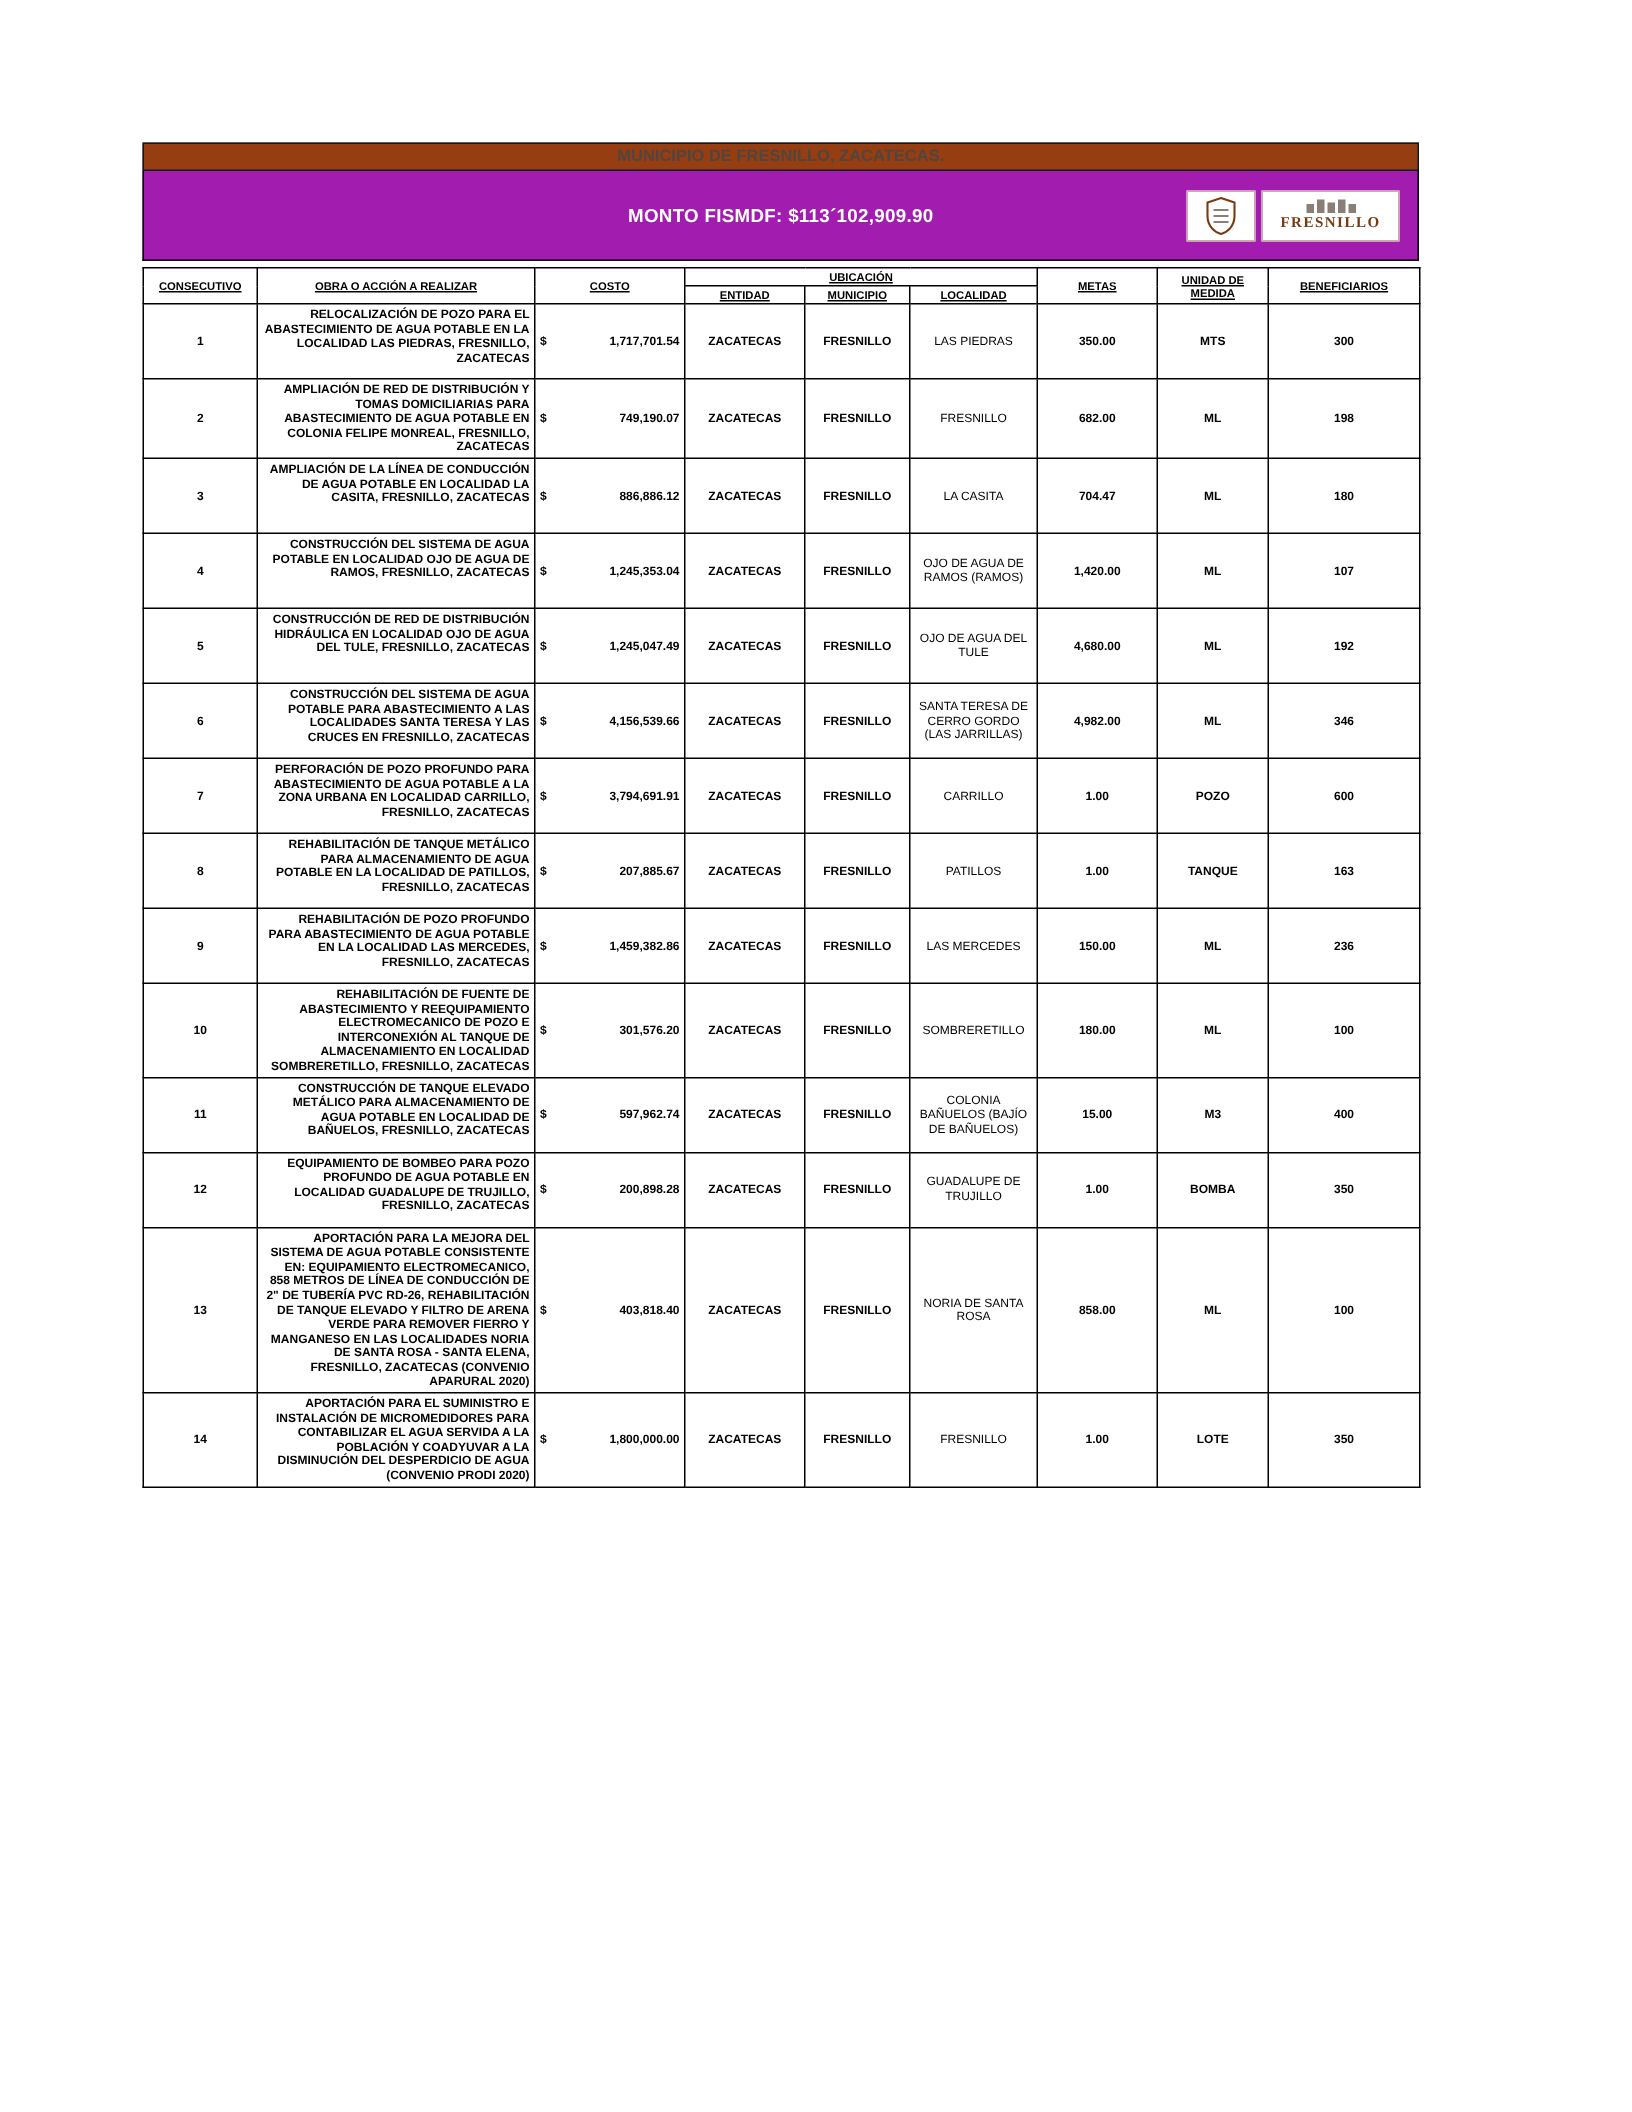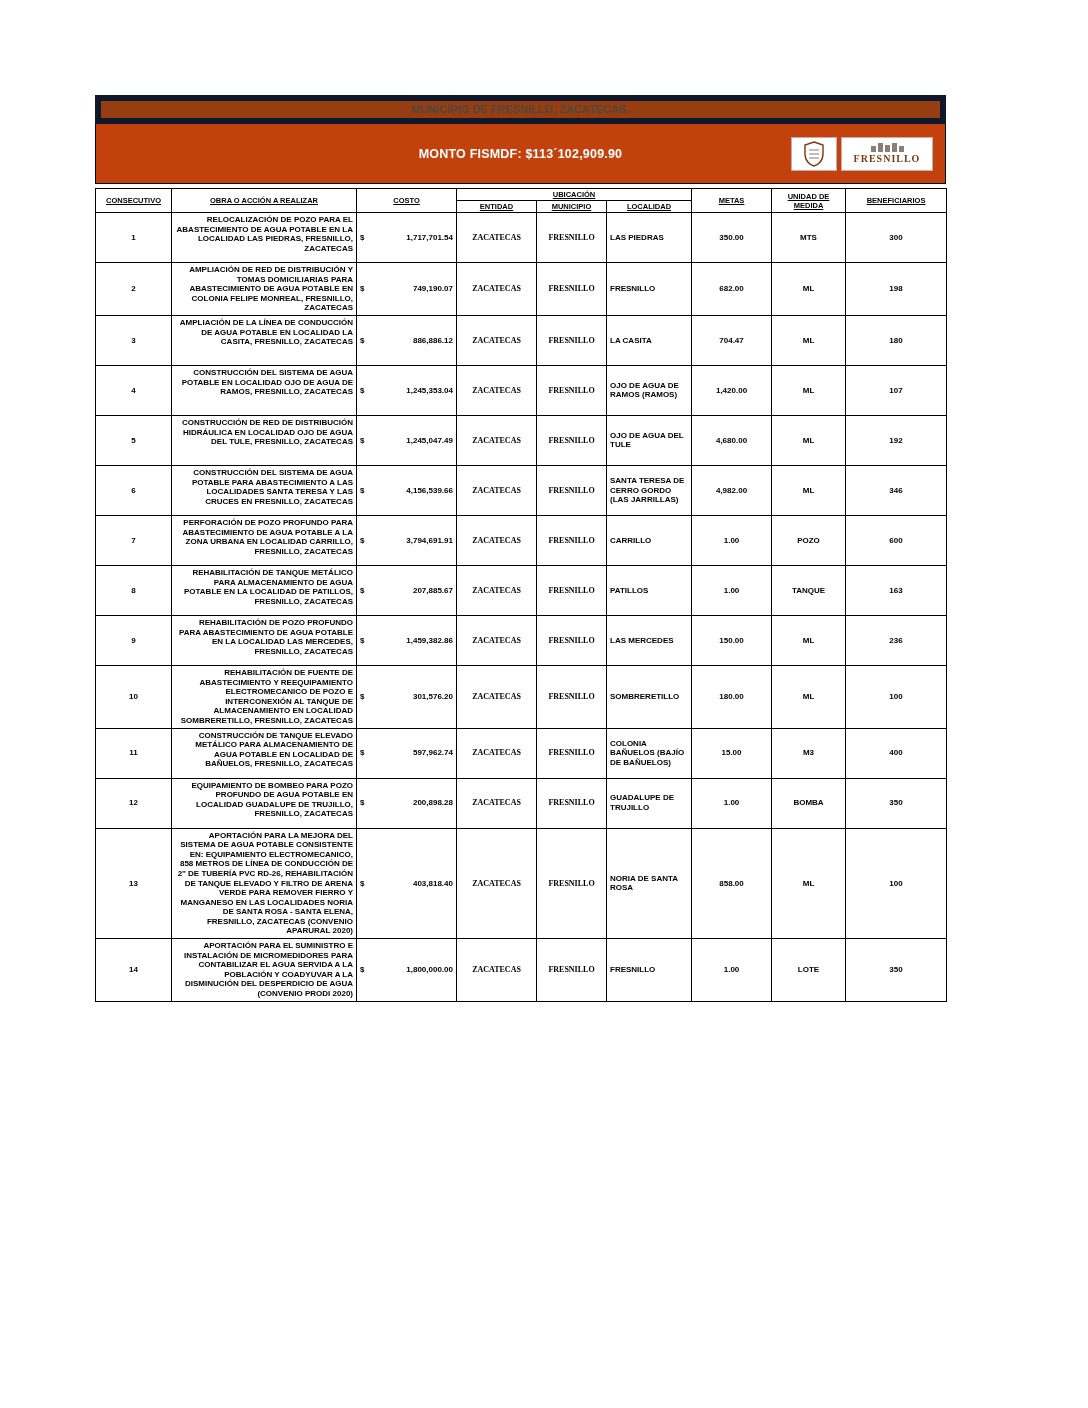--- a/index.html
+++ b/index.html
@@ -6,28 +6,28 @@
   html, body { background: #ffffff; }
   body {
     width: 1088px; height: 1408px; position: relative;
     font-family: "Liberation Sans", sans-serif;
     color: #000;
   }
   .sheet { position: absolute; left: 95px; top: 95px; width: 851px; }
 
   .titlebar {
     background: #963D11;
-    border: 6px solid #0f172a;
+    border: 1px solid #0f172a;
     text-align: center;
     font-size: 11px; font-weight: 700;
     color: #50463f;
     padding: 2px 0 3px 0;
   }
   .montobar {
-    background: #c2410c;
+    background: #a21caf;
     border: 1px solid #000; border-top: none;
     height: 60px;
     position: relative;
   }
   .monto-text {
     position: absolute; left: 0; right: 0; top: 50%;
     transform: translateY(-50%);
     text-align: center;
     color: #ffffff; font-weight: 700; font-size: 12.5px;
     letter-spacing: .2px;
@@ -75,22 +75,22 @@
     font-size: 7.5px; font-weight: 700;
     text-align: center; vertical-align: middle;
     text-decoration: underline;
     background: #fff;
     padding: 1px 2px;
   }
   td.c-consec  { text-align: center; vertical-align: middle; font-weight: 700; }
   td.c-obra    { text-align: right; vertical-align: top; font-weight: 700; }
   td.c-costo   { vertical-align: middle; font-weight: 700; }
   .costo-wrap  { display: flex; justify-content: space-between; align-items: center; }
-  td.c-entidad, td.c-municipio { text-align: center; vertical-align: middle; font-weight: 700; font-family: Liberation Serif, serif; }
-  td.c-localidad { text-align: left; vertical-align: middle; font-weight: 700; }
+  td.c-entidad, td.c-municipio { text-align: center; vertical-align: middle; font-weight: 700; }
+  td.c-localidad { text-align: center; vertical-align: middle; font-weight: 400; }
   td.c-metas, td.c-unidad, td.c-benef { text-align: center; vertical-align: middle; font-weight: 700; }
   td.c-unidad { font-size: 7.5px; text-align: center; }
   tr.data-row { min-height: 50px; }
   tr.data-row td { height: 50px; }
 </style>
 </head>
 <body>
 
 <div class="sheet">
 

